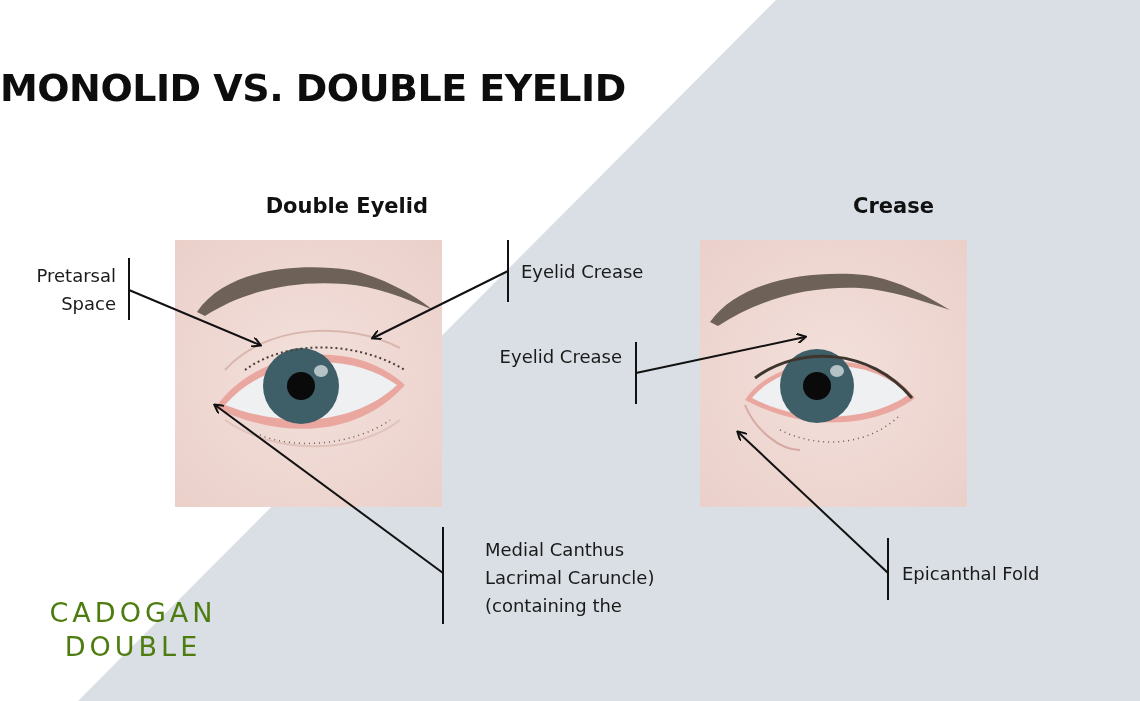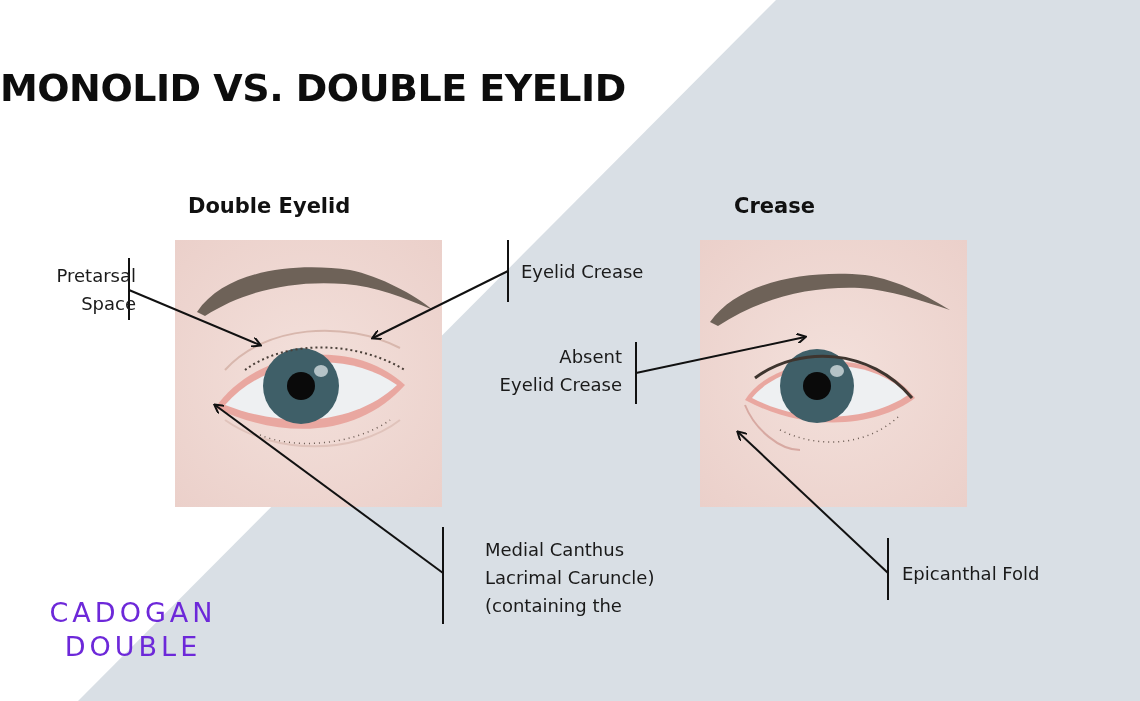--- a/index.html
+++ b/index.html
@@ -1,23 +1,23 @@
 <!DOCTYPE html>
 <html><head>
 <meta charset="utf-8">
 <style>
   html, body { margin: 0; padding: 0; }
   body { width: 1140px; height: 701px; position: relative; overflow: hidden; background: #ffffff; font-family: "Liberation Sans", sans-serif; }
   .bg-diag { position: absolute; left: 0; top: 0; width: 1140px; height: 701px; }
   .title { position: absolute; left: 0; width: 1140px; top: 66px; text-align: left; font-family: "DejaVu Sans", sans-serif; font-weight: bold; font-size: 38px; color: #0d0d0d; letter-spacing: -0.5px; }
-  .panel-title { position: absolute; font-family: "DejaVu Sans", sans-serif; font-weight: bold; font-size: 21px; color: #111; text-align: left; }
+  .panel-title { position: absolute; font-family: "DejaVu Sans", sans-serif; font-weight: bold; font-size: 21px; color: #111; text-align: right; }
   .eye-box { position: absolute; width: 267px; height: 267px; background: #efd8d3; overflow: hidden; }
   .label { position: absolute; font-family: "DejaVu Sans", sans-serif; font-size: 18px; line-height: 28px; color: #1a1a1a; }
   .label.right { text-align: right; }
-  .logo { position: absolute; left: 48px; top: 596px; width: 170px; text-align: center; font-family: "DejaVu Sans", sans-serif; font-size: 27px; letter-spacing: 4px; line-height: 34px; color: #6d28d9; }
+  .logo { position: absolute; left: 48px; top: 596px; width: 170px; text-align: center; font-family: "DejaVu Sans", sans-serif; font-size: 27px; letter-spacing: 4px; line-height: 34px; color: #4d7c0f; }
   svg.overlay { position: absolute; left: 0; top: 0; }
 </style>
 </head>
 <body>
 
 <svg class="bg-diag" width="1140" height="701" viewBox="0 0 1140 701">
   <polygon points="776,0 1140,0 1140,701 78,701" fill="#d9dfe5"></polygon>
 </svg>
 
 <div class="title">MONOLID VS. DOUBLE EYELID</div>
@@ -89,35 +89,34 @@
     <line x1="443" y1="573" x2="215" y2="405" marker-end="url(#arrow)"></line>
 
     <line x1="636" y1="342" x2="636" y2="404"></line>
     <line x1="636" y1="373" x2="805" y2="337" marker-end="url(#arrow)"></line>
 
     <line x1="888" y1="538" x2="888" y2="600"></line>
     <line x1="888" y1="573" x2="738" y2="432" marker-end="url(#arrow)"></line>
   </g>
 </svg>
 
-<div class="label right" style="left:0px; top:262px; width:116px;margin-left:20px;">
+<div class="label right" style="left:0px; top:262px; width:116px;">
   <div>Pretarsal</div>
   <div>Space</div>
 </div>
 
 <div class="label" style="left:521px; top:258px;">Eyelid Crease</div>
 
 <div class="label" style="left:457px; top:536px;margin-left:28px;">
   <div>Medial Canthus</div>
   <div>Lacrimal Caruncle)</div>
   <div>(containing the</div>
 </div>
 
 <div class="label right" style="left:460px; top:343px; width:162px;">
-  <div>Absent</div>
   <div>Eyelid Crease</div>
 </div>
 
 <div class="label" style="left:902px; top:560px;">Epicanthal Fold</div>
 
 <div class="logo">
   <div>CADOGAN</div>
   <div>DOUBLE</div>
 </div>
 

